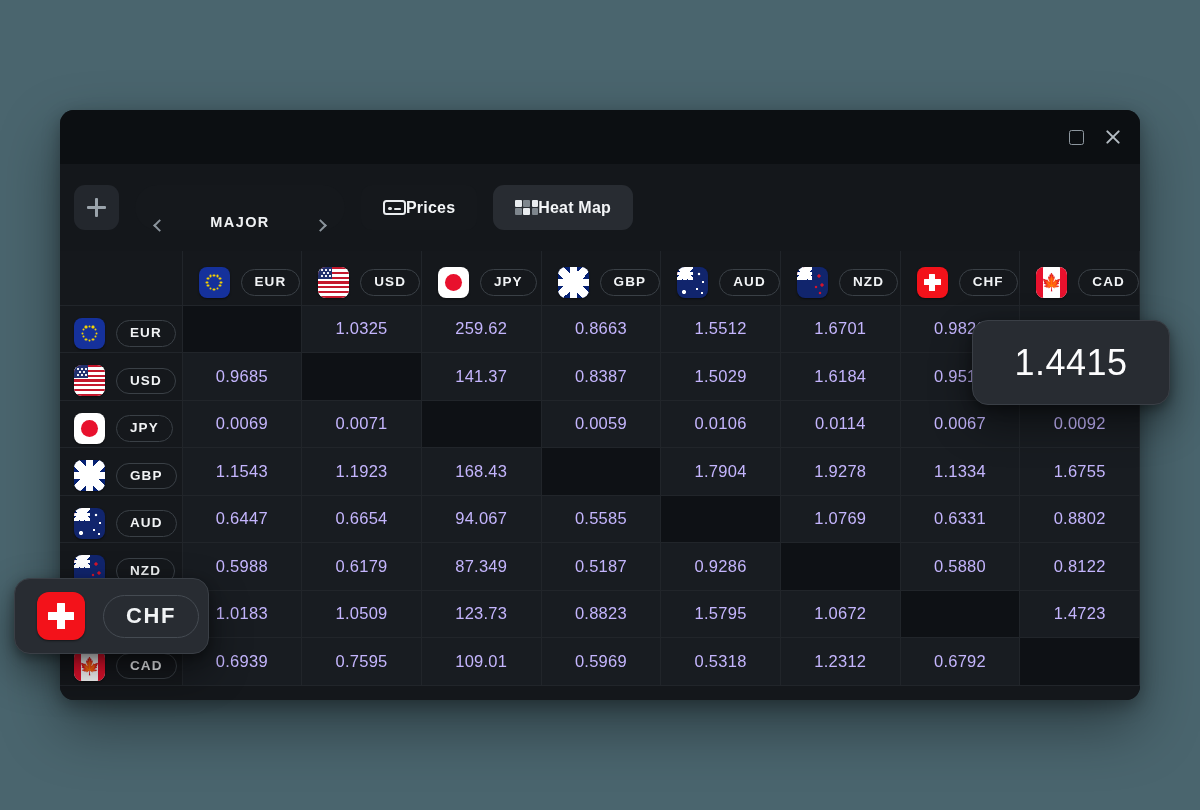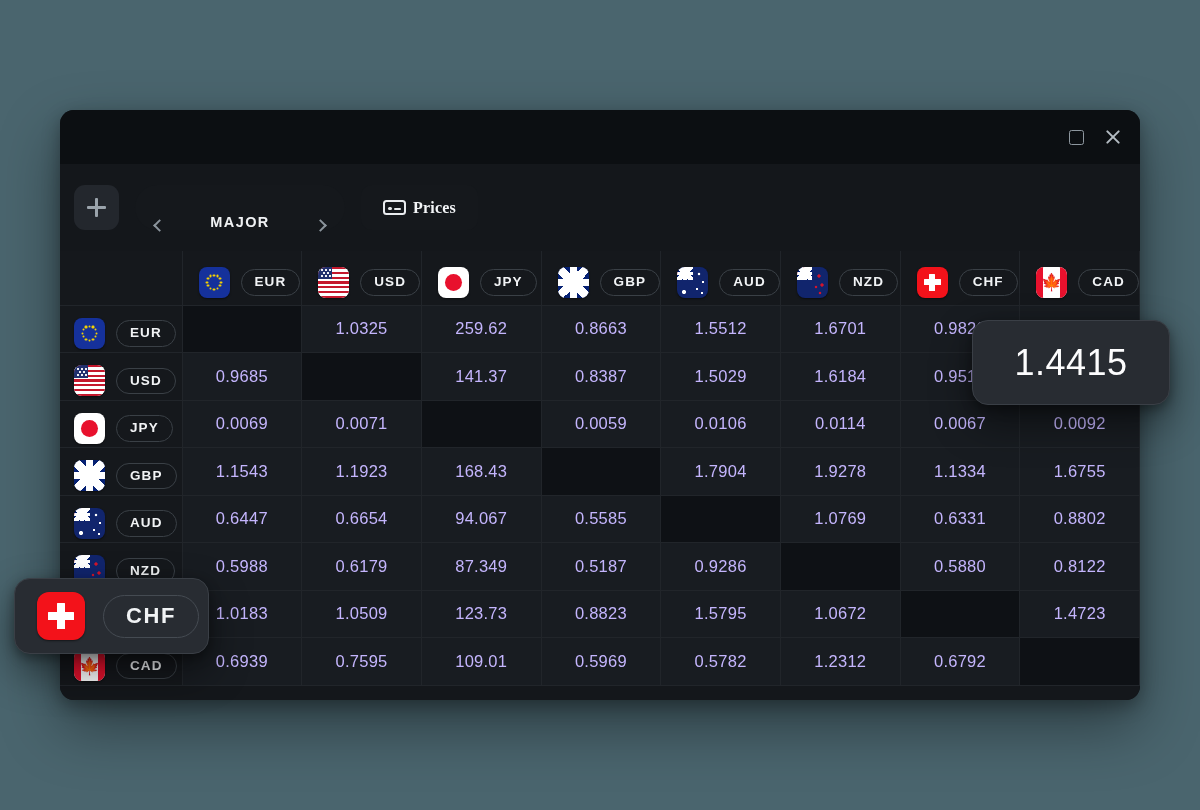--- a/index.html
+++ b/index.html
@@ -172,25 +172,24 @@
     font-size: 14.5px;
     font-weight: 700;
     letter-spacing: 1.4px;
   }
 
   .mode-btn {
     height: 45px;
     border-radius: 11px;
     display: flex;
     align-items: center;
-    gap: 7px;
+    gap: 0;
     padding: 0 22px;
     cursor: pointer;
     flex: 0 0 auto;
-    font-family: Liberation Serif, serif;
   }
   .mode-btn .lbl {
     color: #f3f5f7;
     font-size: 16px;
     font-weight: 700;
     letter-spacing: .2px;
     white-space: nowrap;
   }
   #btn-prices  { background: #15181c; }
   #btn-heatmap { background: #282c32; }
@@ -501,20 +500,31 @@
           <span class="chev left"></span>
           <span id="group-label">MAJOR</span>
           <span class="chev right"></span>
         </div>
 
         <div class="mode-btn" id="btn-prices">
           <span class="ic-prices"></span>
           <span class="lbl">Prices</span>
         </div>
 
+        <div class="mode-btn" id="btn-heatmap">
+          <span class="ic-heatmap">
+            <i></i>
+              <i class="dim"></i>
+              <i></i>
+              <i class="dim"></i>
+              <i></i>
+              <i class="dim"></i>
+          </span>
+          <span class="lbl">Heat Map</span>
+        </div>
 
       </div>
 
       <table id="matrix">
         <colgroup>
             <col class="rowhead">
           </colgroup>
         <thead>
           <tr>
             <th class="corner"></th>
@@ -737,21 +747,21 @@
                   <span class="flag cad">
                     <span class="leaf">🍁</span>
                   </span>
                   <span class="code-pill">CAD</span>
                 </div>
               </td>
               <td class="val">0.6939</td>
               <td class="val">0.7595</td>
               <td class="val">109.01</td>
               <td class="val">0.5969</td>
-              <td class="val">0.5782</td>
+              <td class="val">0.5318</td>
               <td class="val">1.2312</td>
               <td class="val">0.6792</td>
               <td class="diag"></td>
             </tr>
           </tbody>
       </table>
 
     </div>
   </div>
 

